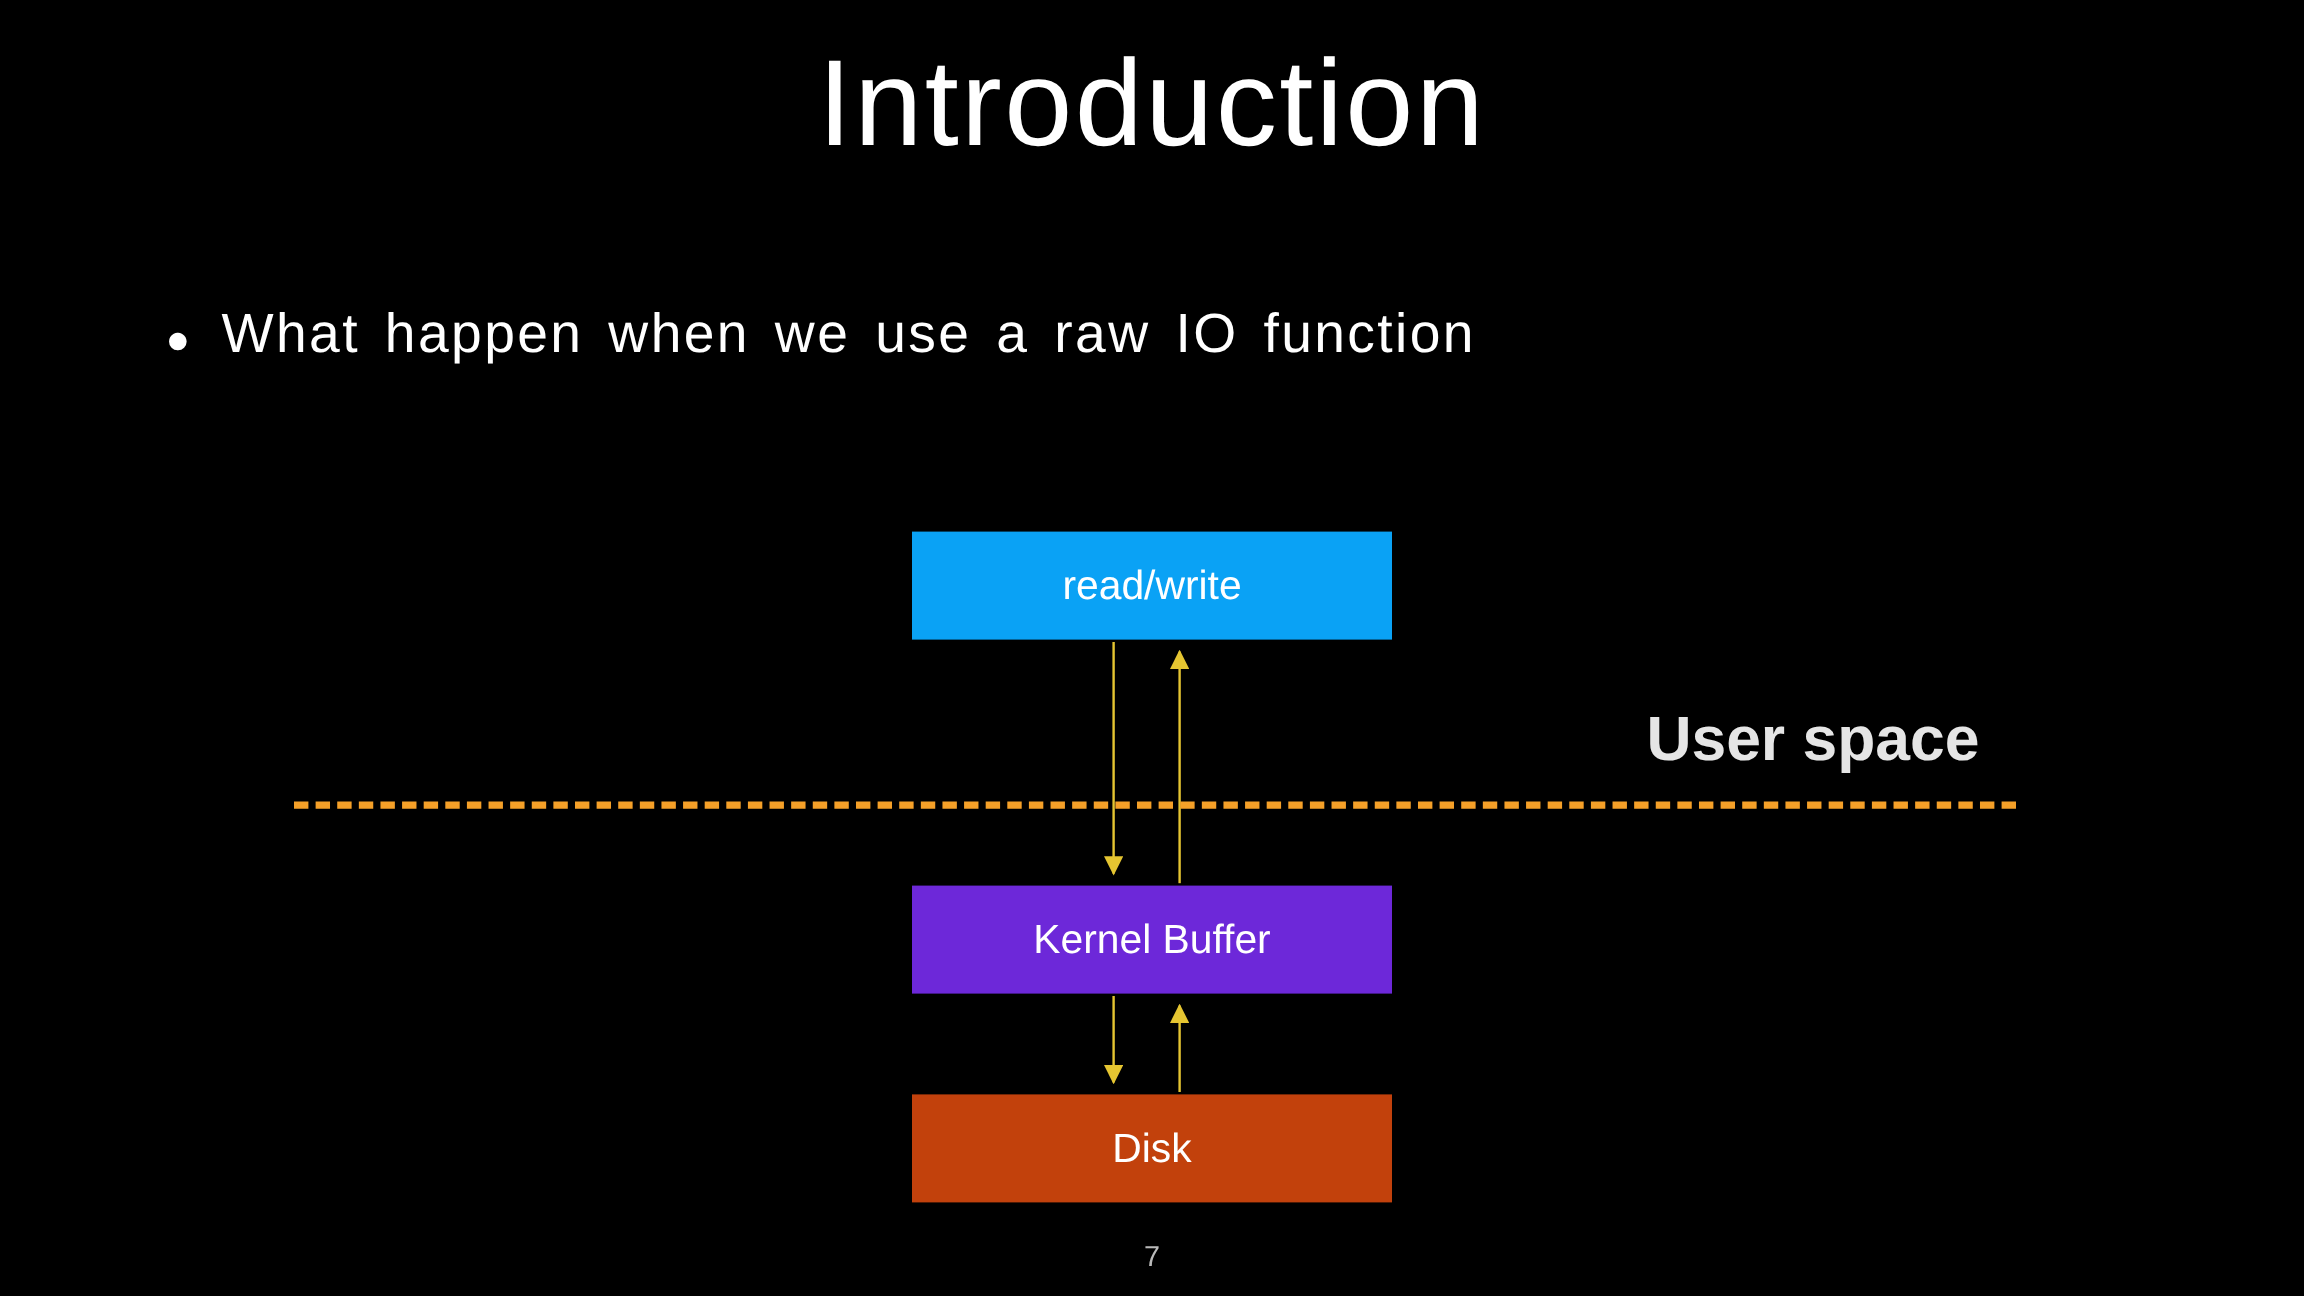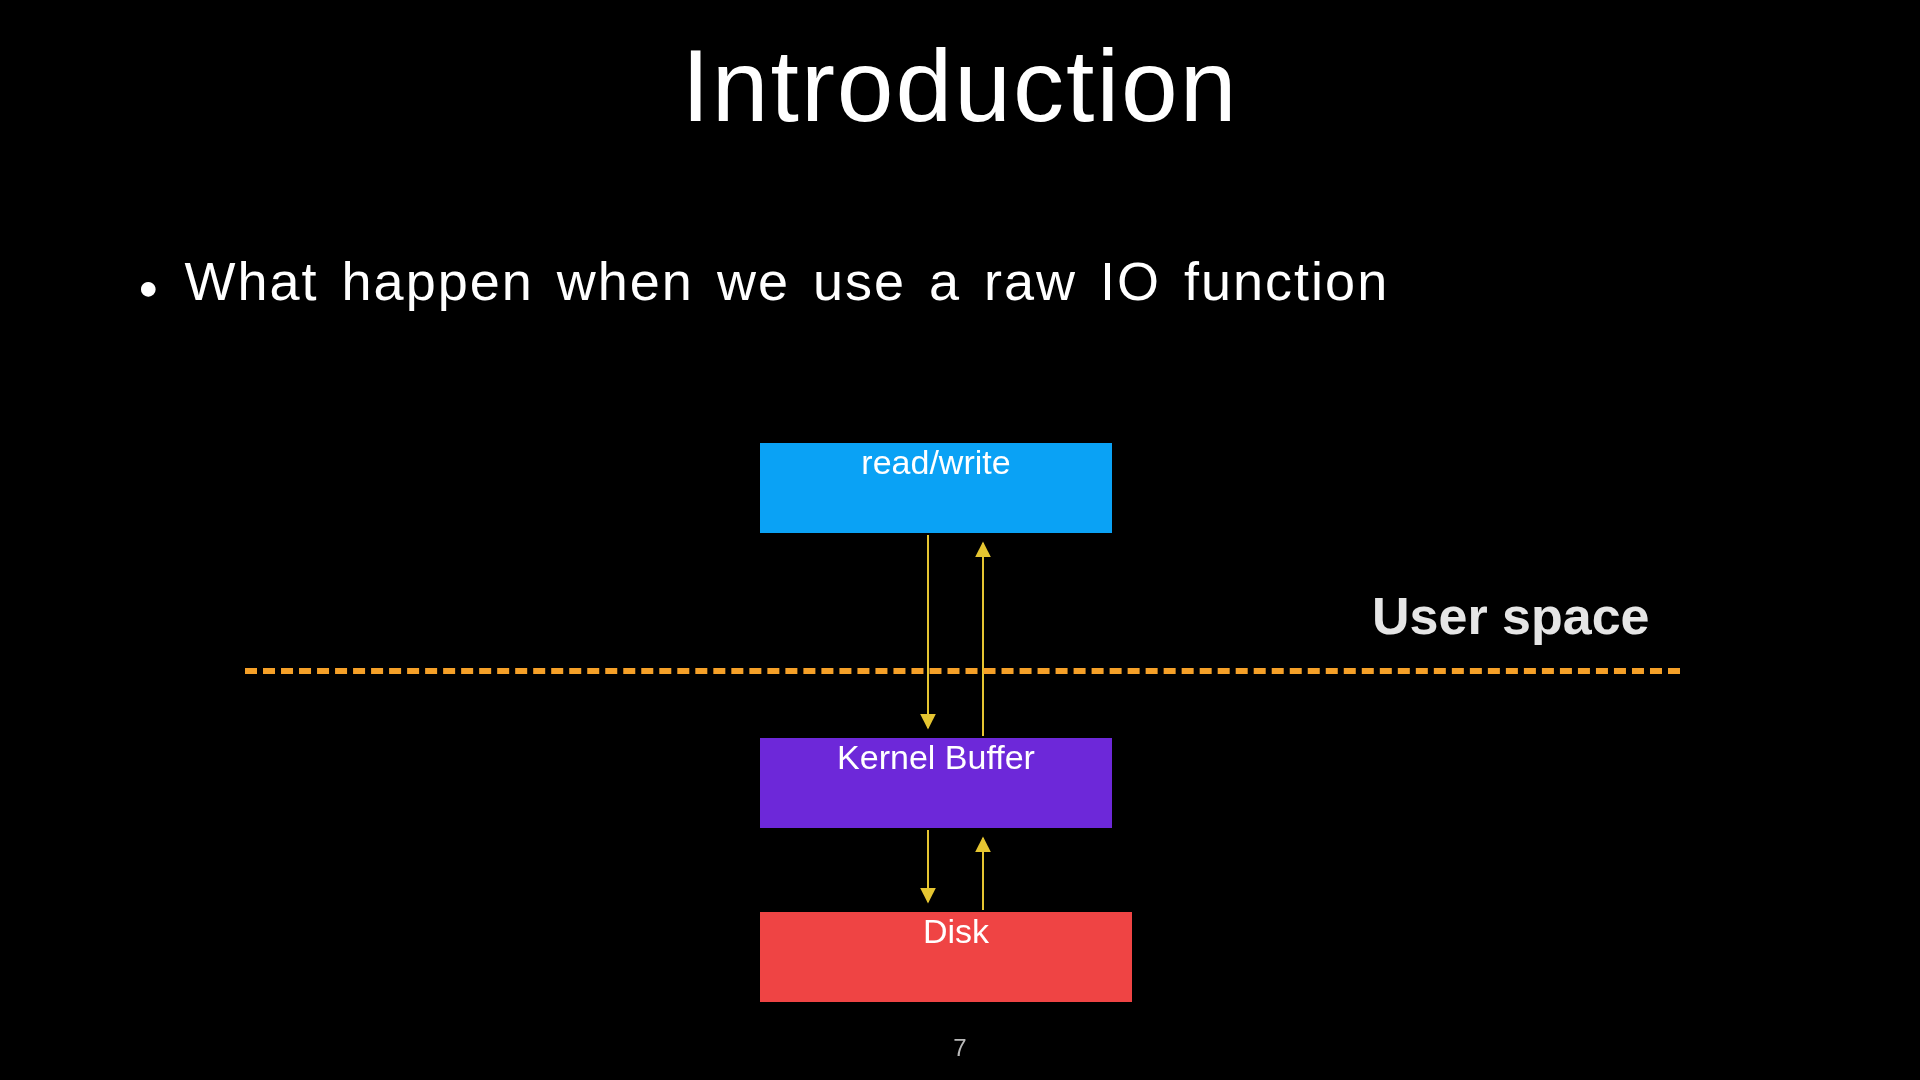--- a/index.html
+++ b/index.html
@@ -36,32 +36,33 @@
     align-items: center;
     gap: 26px;
   }
   .bullet-marker {
     font-size: 34px;
     line-height: 1;
     position: relative;
     top: 6px;
   }
   .bullet-text {
-    font-size: 54px;
+    font-size: 46px;
     font-weight: 300;
     letter-spacing: 2px;
     word-spacing: 6px;
     color: #fff;
   }
   .diagram-box {
     position: absolute;
     left: 760px;
-    width: 352px;
+    width: 400px;
     height: 90px;
     display: flex;
+    align-items: center;
     justify-content: center;
     font-size: 34px;
     color: #fff;
   }
   .box-readwrite { top: 443px; }
   .box-kernelbuffer { top: 738px; }
   .box-disk { top: 912px; }
 
   .divider {
     position: absolute;
@@ -125,21 +126,21 @@
   </svg>
 
   <div class="diagram-box box-readwrite" style="background: rgb(10, 162, 245);">
     <span>read/write</span>
   </div>
 
   <div class="diagram-box box-kernelbuffer" style="background: #6d28d9;">
     <span>Kernel Buffer</span>
   </div>
 
-  <div class="diagram-box box-disk" style="background: #ef4444; padding-left: 20px;">
+  <div class="diagram-box box-disk" style="background: #c2410c;">
     <span>Disk</span>
   </div>
 
   <div class="divider" style="border-top-color: rgb(245, 160, 40);"></div>
 
   <div class="space-label label-user">User space</div>
 
 
   <div class="page-number">7</div>
 

